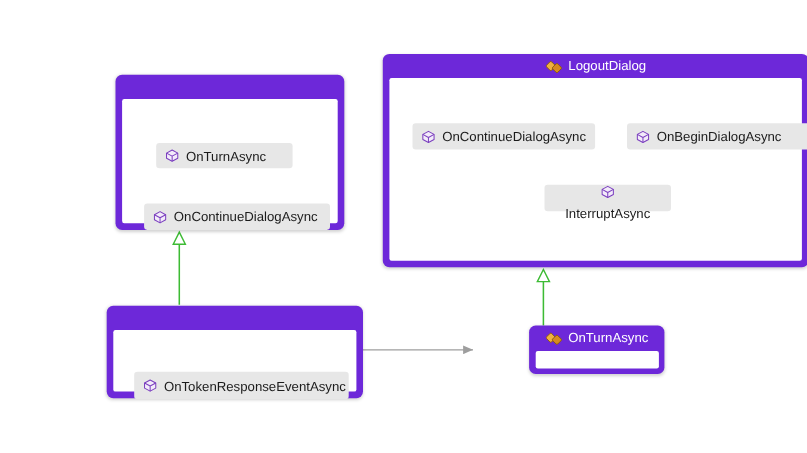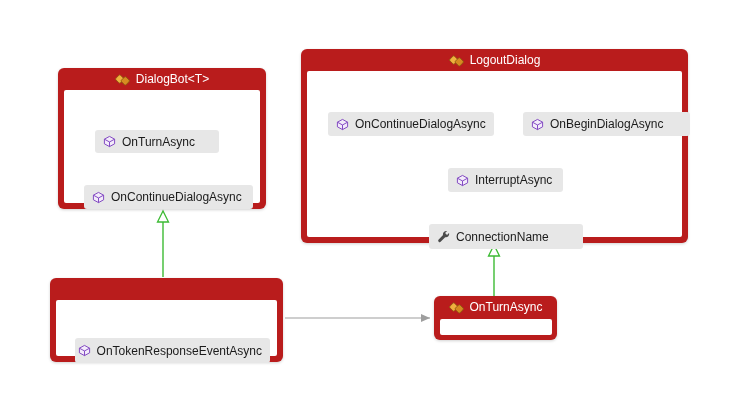--- a/index.html
+++ b/index.html
@@ -1,22 +1,23 @@
 <!DOCTYPE html>
 <html><head>
 <meta charset="utf-8">
 <style>
   html, body { margin:0; padding:0; background:#ffffff; }
   .canvas {
     position:relative; width:734px; height:412px; background:#ffffff;
     font-family:"Liberation Sans", sans-serif; overflow:hidden;
   }
   .class-box {
-    position:absolute; background:#b91c1c; border-radius:6px;
+    position:absolute; background:#6d28d9; border-radius:6px;
     box-shadow:0 1px 3px rgba(0,0,0,0.18);
+    margin-left:47px;
   }
   .class-header {
     height:22px; display:flex; align-items:center; justify-content:center;
     gap:6px; color:#ffffff; font-size:12px; white-space:nowrap;
   }
   .class-body {
     position:absolute; left:6px; right:6px; bottom:6px; top:22px;
     background:#ffffff; border-radius:2px;
   }
   .member-chip {
@@ -28,23 +29,23 @@
   #box-dialogbot   { left:58px;  top:68px;  width:208px; height:141px; }
   #box-logoutdialog{ left:301px; top:49px;  width:387px; height:194px; }
   #box-authbot     { left:50px;  top:278px; width:233px; height:84px;  }
   #box-maindialog  { left:434px; top:296px; width:123px; height:44px;  }
   #box-maindialog .class-body { top:23px; left:6px; right:5px; bottom:5px; }
 
   #chip-onturn     { left:31px;  top:40px;  width:124px; height:23px; }
   #chip-onmessage  { left:20px;  top:95px;  width:169px; height:24px; }
   #chip-oncontinue { left:21px;  top:41px;  width:166px; height:24px; }
   #chip-onbegin    { left:216px; top:41px;  width:167px; height:24px; }
-  #chip-interrupt  { left:141px; top:97px;  width:115px; height:24px; }
+  #chip-interrupt  { left:141px; top:97px;  width:115px; height:24px;flex-direction:column; }
   #chip-connection { left:122px; top:153px; width:154px; height:25px; }
-  #chip-ontoken    { left:19px;  top:38px;  width:195px; height:25px;justify-content:flex-end; }
+  #chip-ontoken    { left:19px;  top:38px;  width:195px; height:25px; }
 
   .arrow-layer { position:absolute; left:0; top:0; width:734px; height:412px; }
 </style>
 </head>
 <body>
 
 <div class="canvas">
 
   <svg class="arrow-layer" viewBox="0 0 734 412" xmlns="http://www.w3.org/2000/svg">
     <defs>
@@ -77,29 +78,20 @@
     <g>
       <line x1="571" y1="117" x2="526" y2="142" stroke="#F81CF8" stroke-width="1.5" marker-end="url(#m-magenta)"></line>
     </g>
 
     <g>
       <line x1="499" y1="172" x2="499" y2="198" stroke="#F81CF8" stroke-width="1.5" marker-end="url(#m-magenta)"></line>
     </g>
   </svg>
 
   <div class="class-box" id="box-dialogbot">
-    <div class="class-header">
-      <span class="icon">
-        <svg width="15" height="13" viewBox="0 0 16 14">
-          <rect x="1.5" y="3" width="7" height="7" rx="1.2" transform="rotate(-45 5 6.5)" fill="#F0B13F" stroke="#8C5A10" stroke-width="0.9"></rect>
-          <rect x="7.5" y="5" width="7" height="7" rx="1.2" transform="rotate(-45 11 8.5)" fill="#D78A21" stroke="#8C5A10" stroke-width="0.9"></rect>
-        </svg>
-      </span>
-      <span>DialogBot&lt;T&gt;</span>
-    </div>
     <div class="class-body">
       <div class="member-chip" id="chip-onturn">
         <span class="icon">
           <svg width="13" height="13" viewBox="0 0 14 14">
             <g stroke="#7B3FBF" stroke-width="1" fill="#F3EBFA" stroke-linejoin="round">
               <path d="M7 1.5 12.5 4.5 12.5 9.5 7 12.5 1.5 9.5 1.5 4.5 Z"></path>
               <path d="M1.5 4.5 7 7.5 12.5 4.5 M7 7.5 7 12.5" fill="none"></path>
             </g>
           </svg>
         </span>
@@ -156,28 +148,20 @@
         <span class="icon">
           <svg width="13" height="13" viewBox="0 0 14 14">
             <g stroke="#7B3FBF" stroke-width="1" fill="#F3EBFA" stroke-linejoin="round">
               <path d="M7 1.5 12.5 4.5 12.5 9.5 7 12.5 1.5 9.5 1.5 4.5 Z"></path>
               <path d="M1.5 4.5 7 7.5 12.5 4.5 M7 7.5 7 12.5" fill="none"></path>
             </g>
           </svg>
         </span>
         <span>InterruptAsync</span>
       </div>
-      <div class="member-chip" id="chip-connection">
-        <span class="icon">
-          <svg width="13" height="13" viewBox="0 0 14 14">
-            <path d="M12.9 3.1 10.8 5.3 8.7 3.2 10.9 1.1 A3.6 3.6 0 0 0 6.5 5.5 L1.6 10.4 A1.65 1.65 0 0 0 3.9 12.7 L8.8 7.8 A3.6 3.6 0 0 0 12.9 3.1 Z" fill="#4A4A4A"></path>
-          </svg>
-        </span>
-        <span>ConnectionName</span>
-      </div>
     </div>
   </div>
 
   <div class="class-box" id="box-authbot">
     <div class="class-body">
       <div class="member-chip" id="chip-ontoken">
         <span class="icon">
           <svg width="13" height="13" viewBox="0 0 14 14">
             <g stroke="#7B3FBF" stroke-width="1" fill="#F3EBFA" stroke-linejoin="round">
               <path d="M7 1.5 12.5 4.5 12.5 9.5 7 12.5 1.5 9.5 1.5 4.5 Z"></path>

